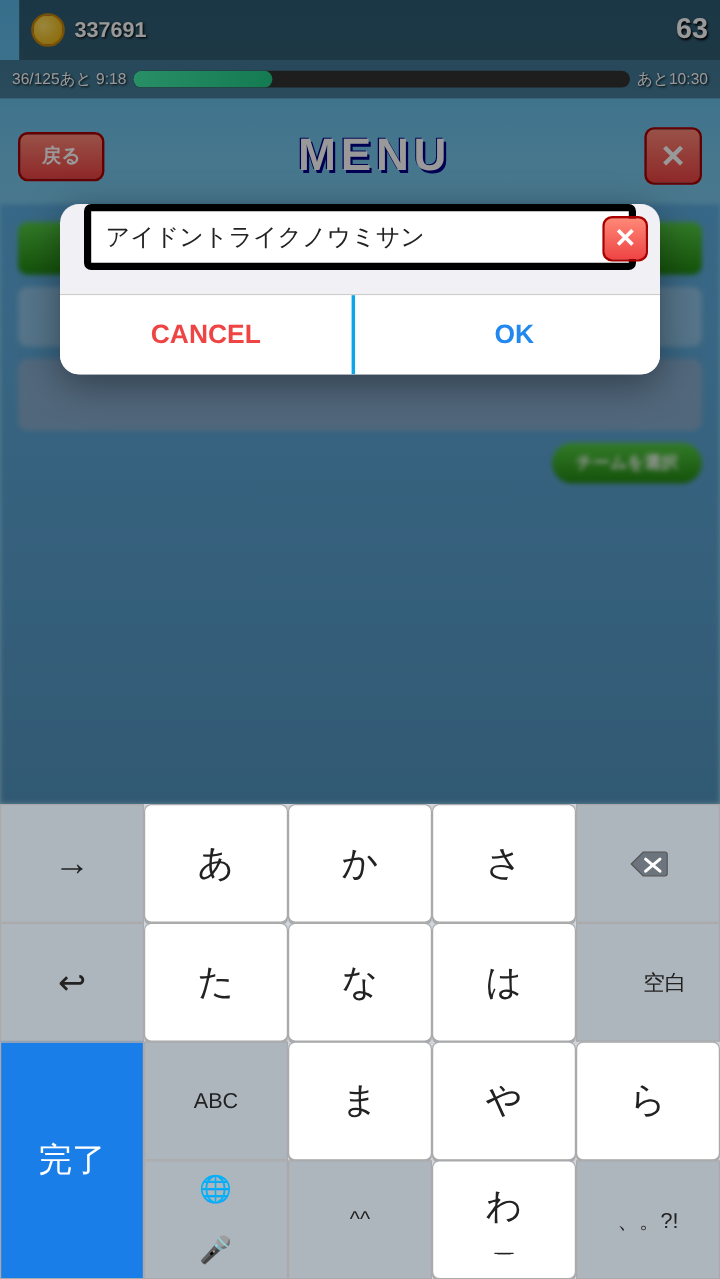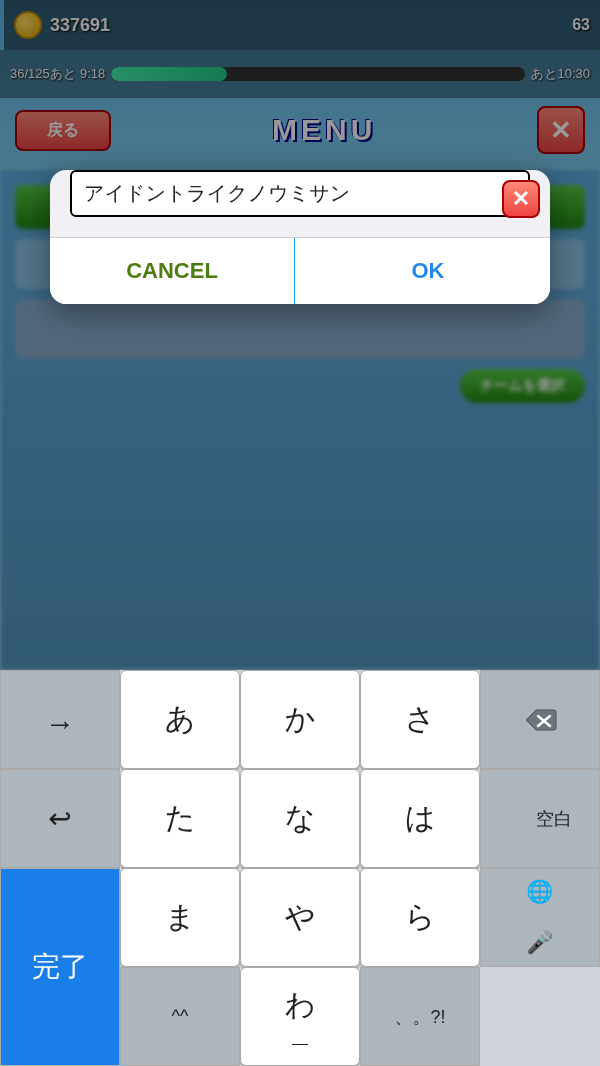--- a/index.html
+++ b/index.html
@@ -18,21 +18,21 @@
       top: 0; left: 0;
       width: 600px;
       height: 670px;
       background: linear-gradient(180deg, #5bb8e8 0%, #8fd4f0 40%, #aee0f5 100%);
       overflow: hidden;
     }
 
     
     .top-bar {
       position: absolute;
-      top: 0; left: 4px; right: 0;
+      top: 0; left: 16px; right: 0;
       height: 50px;
       background: rgba(0,0,0,0.5);
       display: flex;
       align-items: center;
       padding: 0 10px;
       gap: 8px;
     }
     .coin-icon {
       width: 28px; height: 28px;
       background: radial-gradient(circle at 35% 35%, #ffe066, #e6a800);
@@ -51,30 +51,30 @@
       border: 2px solid #8888cc;
       border-radius: 20px;
       color: white;
       font-size: 15px;
       padding: 3px 12px;
       font-weight: bold;
     }
     .spacer { flex: 1; }
     .gem-count {
       color: white;
-      font-size: 16px;
+      font-size: 24px;
       font-weight: bold;
       text-shadow: 1px 1px 2px #000;
     }
 
     
     .sub-bar {
       position: absolute;
       top: 50px; left: 0; right: 0;
-      height: 48px;
+      height: 32px;
       background: rgba(0,0,0,0.35);
       display: flex;
       align-items: center;
       padding: 0 10px;
       gap: 6px;
     }
     .level-info {
       color: white;
       font-size: 13px;
       text-shadow: 1px 1px 2px #000;
@@ -104,29 +104,29 @@
       top: 90px; left: 0; right: 0;
       height: 80px;
       display: flex;
       align-items: center;
       justify-content: space-between;
       padding: 0 15px;
     }
     .back-btn {
       background: linear-gradient(180deg, #f87,#e44);
       border-radius: 8px;
-      padding: 8px 30px;
+      padding: 8px 18px;
       color: white;
       font-size: 16px;
       font-weight: bold;
       border: 2px solid #a00;
     }
     .menu-title {
       color: white;
-      font-size: 30px;
+      font-size: 38px;
       font-weight: 900;
       letter-spacing: 4px;
       text-shadow: 2px 2px 0 #00008b, -1px -1px 0 #00008b;
     }
     .close-btn {
       background: linear-gradient(180deg, #f87,#e44);
       border-radius: 8px;
       width: 48px; height: 48px;
       display: flex; align-items: center; justify-content: center;
       color: white;
@@ -208,21 +208,21 @@
       color: #222;
       padding: 28px 20px 18px;
     }
 
     .dialog-input-area {
       padding: 0 20px 20px;
     }
 
     .dialog-input {
       width: 100%;
-      border: 2px solid #000000;
+      border: 6px solid #000000;
       border-radius: 6px;
       font-size: 20px;
       padding: 10px 12px;
       background: white;
       color: #222;
       outline: none;
     }
 
     .dialog-buttons {
       display: flex;
@@ -232,22 +232,22 @@
     .dialog-btn {
       flex: 1;
       padding: 20px;
       text-align: center;
       font-size: 22px;
       font-weight: bold;
       cursor: pointer;
       background: white;
     }
     .dialog-btn-cancel {
-      color: #4d7c0f;
-      border-right: 1px solid #0ea5e9;
+      color: #ef4444;
+      border-right: 3px solid #0ea5e9;
     }
     .dialog-btn-ok {
       color: #2288ee;
       padding-left: 31px;
     }
 
     
     .keyboard-area {
       position: absolute;
       bottom: 0; left: 0; right: 0;
@@ -400,20 +400,23 @@
     <div class="key-cell white-key">
       <span>な</span>
     </div>
     <div class="key-cell white-key">
       <span>は</span>
     </div>
     <div class="key-cell gray-key" style="font-size:18px;padding-left:28px;">
       <span>空白</span>
     </div>
 
+    <div class="key-cell gray-key key-small">
+      <span>ABC</span>
+    </div>
     <div class="key-cell white-key">
       <span>ま</span>
     </div>
     <div class="key-cell white-key">
       <span>や</span>
     </div>
     <div class="key-cell white-key">
       <span>ら</span>
     </div>
     <div class="key-cell blue-key" style="font-size:28px; grid-row: 3 / 5;">

